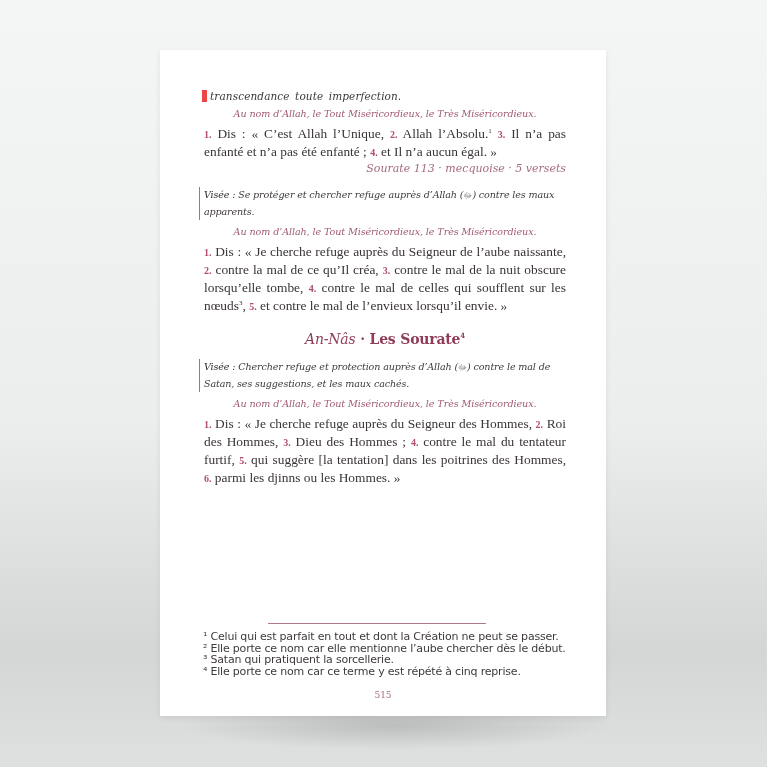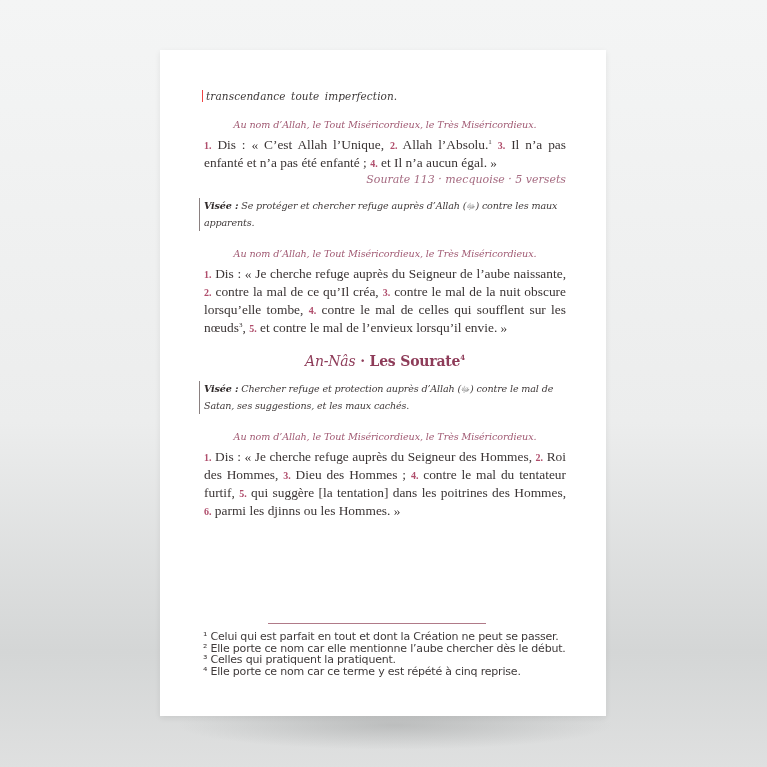--- a/index.html
+++ b/index.html
@@ -14,26 +14,26 @@
     background: radial-gradient(ellipse at center, rgba(150,152,152,0.45) 0%, rgba(150,152,152,0) 70%);
   }
   .page {
     position: absolute; left: 160px; top: 50px; width: 446px; height: 666px;
     background: #ffffff;
     box-shadow: 0 2px 6px rgba(0,0,0,0.08);
   }
   .content { position: absolute; left: 44px; top: 40px; width: 362px; color: #3a3535; }
   .cont-line {
     font-family: "DejaVu Serif", serif; font-style: italic; font-size: 10.5px;
-    color: #3d3838; border-left: 1px solid #ef4444; padding-left: 3px; margin-left: -2px;
+    color: #3d3838; border-left: 5px solid #ef4444; padding-left: 3px; margin-left: -2px;
     letter-spacing: 0.1px; word-spacing: 2px;
   }
   .basmala {
     text-align: center; font-style: italic; font-size: 9.6px; color: #a15a73;
-    font-family: "DejaVu Serif", serif; margin-top: 17px; letter-spacing: -0.1px;
+    font-family: "DejaVu Serif", serif; margin-top: 6px; letter-spacing: -0.1px;
   }
   .verses {
     font-family: "Liberation Serif", serif; font-size: 13.4px; line-height: 17px;
     color: #3a3434; text-align: justify; margin-top: 6px;
   }
   .vnum { color: #b04e6c; font-size: 10px; font-weight: bold; }
   sup { font-size: 7px; line-height: 0; vertical-align: super; }
   .surah-title {
     text-align: center; margin-top: 14px; color: #8e3c59;
     font-family: "DejaVu Serif", serif; font-weight: bold; font-size: 14px; letter-spacing: -0.2px;
@@ -41,21 +41,21 @@
   .surah-title .ar { font-style: italic; font-weight: normal; font-family: "DejaVu Serif", serif; }
   .surah-sub {
     text-align: right; font-style: italic; font-size: 11px; color: #a56a80;
     font-family: "DejaVu Serif", serif; margin-top: 1px;
   }
   .visee {
     margin-top: 12px; border-left: 1.5px solid #8a8080; padding-left: 4px; margin-left: -5px;
     font-family: "DejaVu Serif", serif; font-style: italic; font-size: 9.6px; line-height: 16px;
     color: #3f3939; letter-spacing: -0.15px;
   }
-  .visee b { font-weight: bold; color: #2e2828; }
+  .visee b { font-weight: normal; color: #2e2828; }
   .arabic-glyph { font-size: 8px; color: #777; font-style: normal; }
   .footnotes { position: absolute; left: 43px; top: 573px; width: 370px; }
   .fn-rule { margin-left: 65px; width: 218px; height: 1px; background: #b07a88; }
   .fn {
     font-family: "DejaVu Sans", sans-serif; font-size: 11px; line-height: 11.6px;
     color: #3f3a3a; letter-spacing: -0.2px;
   }
   .fn-list { margin-top: 7px; }
   .page-number {
     position: absolute; left: 0; width: 446px; top: 640px; text-align: center;
@@ -103,18 +103,19 @@
     <div class="verses">
       <span class="vnum">1.</span><span> Dis : « Je cherche refuge auprès du Seigneur des Hommes, </span><span class="vnum">2.</span><span> Roi des Hommes, </span><span class="vnum">3.</span><span> Dieu des Hommes ; </span><span class="vnum">4.</span><span> contre le mal du tentateur furtif, </span><span class="vnum">5.</span><span> qui suggère [la tentation] dans les poitrines des Hommes, </span><span class="vnum">6.</span><span> parmi les djinns ou les Hommes. »</span>
     </div>
   </div>
 
   <div class="footnotes">
     <div class="fn-rule"></div>
     <div class="fn-list">
       <div class="fn"><span>¹</span><span> Celui qui est parfait en tout et dont la Création ne peut se passer.</span></div>
       <div class="fn"><span>²</span><span> Elle porte ce nom car elle mentionne l’aube chercher dès le début.</span></div>
-      <div class="fn"><span>³</span><span> Celles qui pratiquent la pratiquent.</span></div>
+      <div class="fn"><span>³</span><span> Satan qui pratiquent la sorcellerie.</span></div>
       <div class="fn"><span>⁴</span><span> Elle porte ce nom car ce terme y est répété à cinq reprise.</span></div>
     </div>
   </div>
 
+  <div class="page-number">515</div>
 </div>
 
 </body></html>

